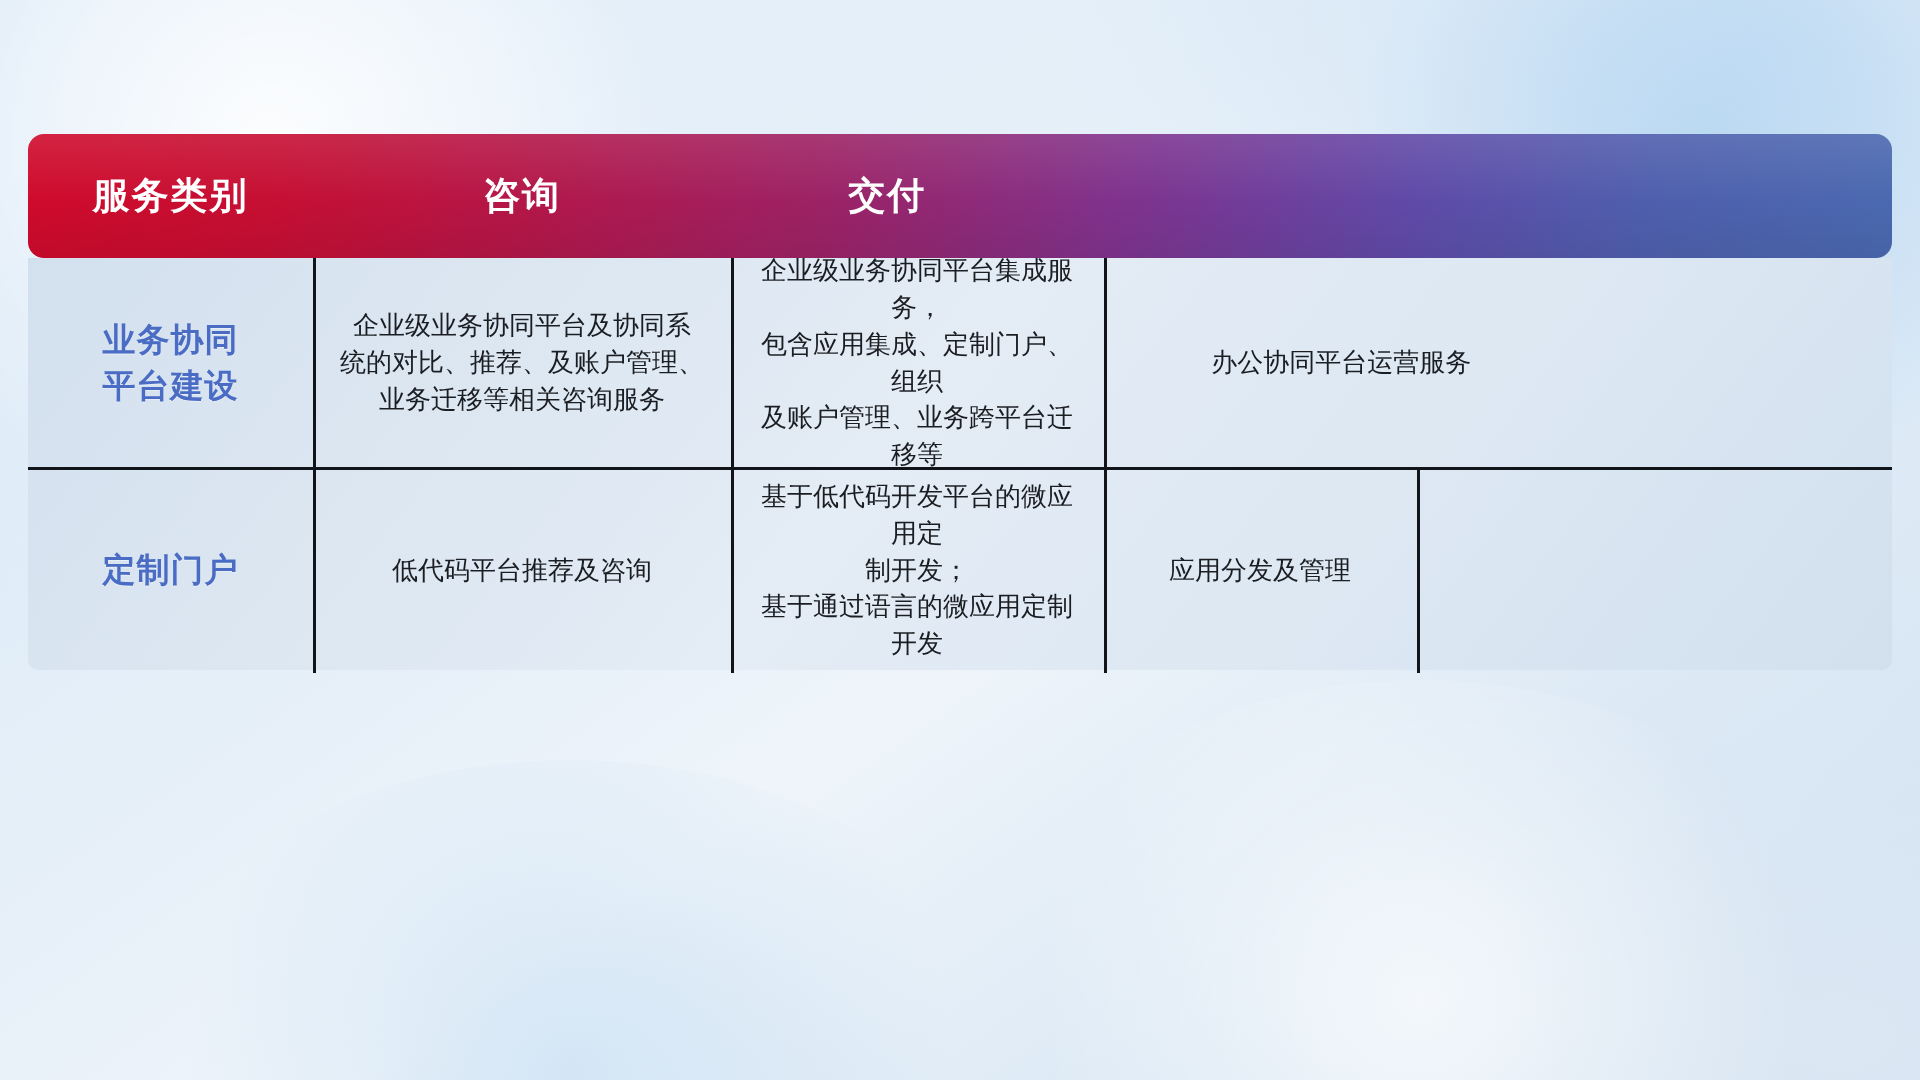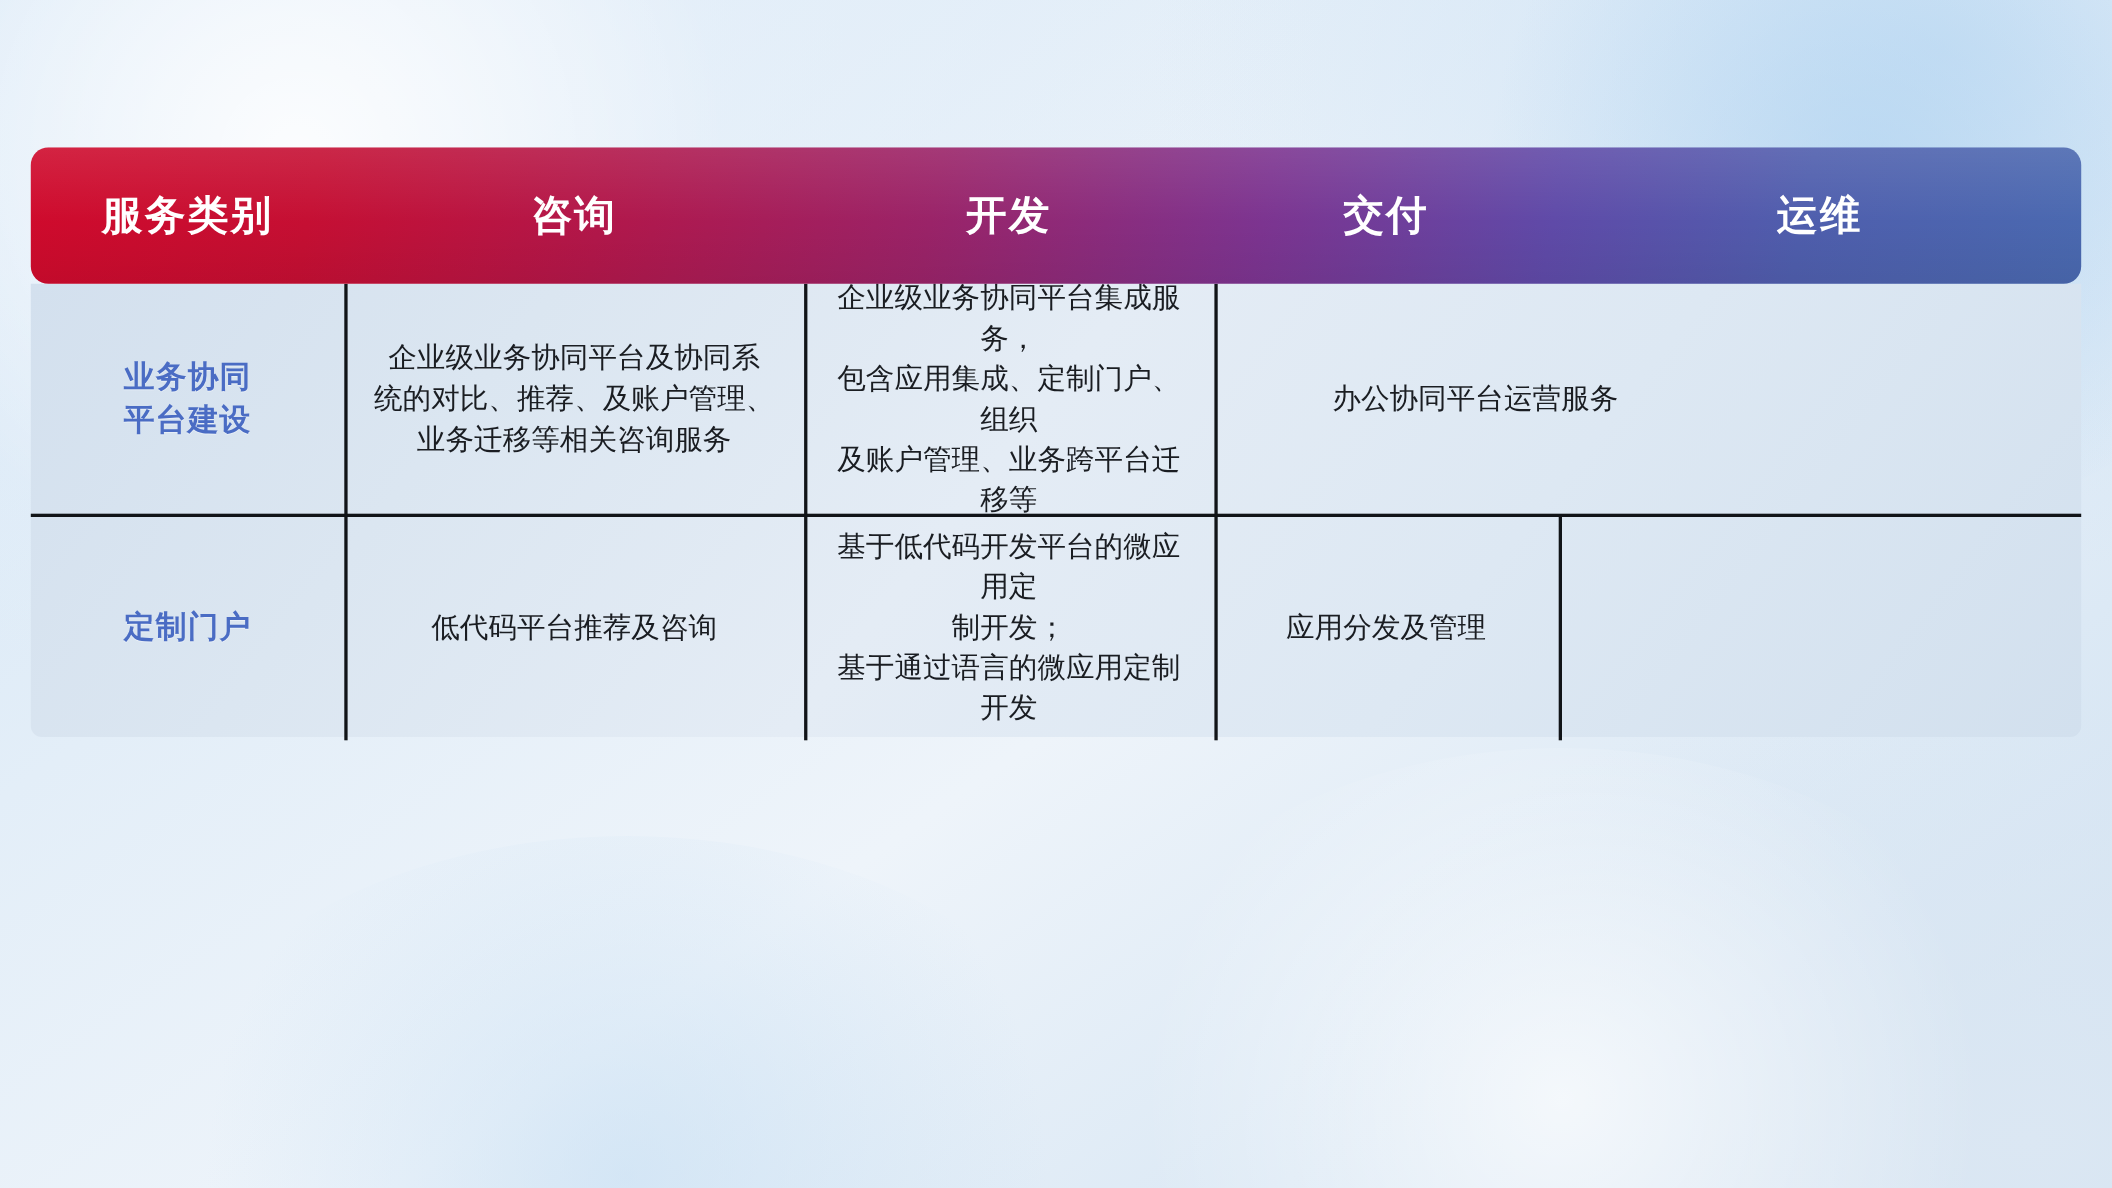--- a/index.html
+++ b/index.html
@@ -138,21 +138,21 @@
     left: 0;
     top: 0;
     bottom: -3px;
     width: 3px;
     background: #111418;
   }
 
   .row-label {
     color: #4a6cc4;
     font-weight: bold;
-    font-size: 28px;
+    font-size: 33px;
     line-height: 1.38;
     letter-spacing: 1px;
     text-shadow: 0 1px 0 rgba(255,255,255,0.4);
   }
 
   
   .c0 { width: 15.3%; text-align: right; }
   .c1 { width: 22.4%; }
   .c2 { width: 20.0%; }
   .c3 { width: 16.8%; }
@@ -169,23 +169,21 @@
 <div class="bg-bloom bloom-b"></div>
 <div class="bg-bloom bloom-c"></div>
 <div class="bg-bloom bloom-d"></div>
 
 <div class="table-wrap">
   <div class="table">
 
     <div class="thead">
       <div class="th c0">服务类别</div>
       <div class="th c1">咨询</div>
-      <div class="th c2">开发</div>
       <div class="th c3">交付</div>
-      <div class="th c4">运维</div>
     </div>
 
     <div class="tbody">
 
       <div class="tr r1">
         <div class="td c0 row-label">业务协同
 平台建设</div>
         <div class="td c1 rule-left">企业级业务协同平台及协同系
 统的对比、推荐、及账户管理、
 业务迁移等相关咨询服务</div>

